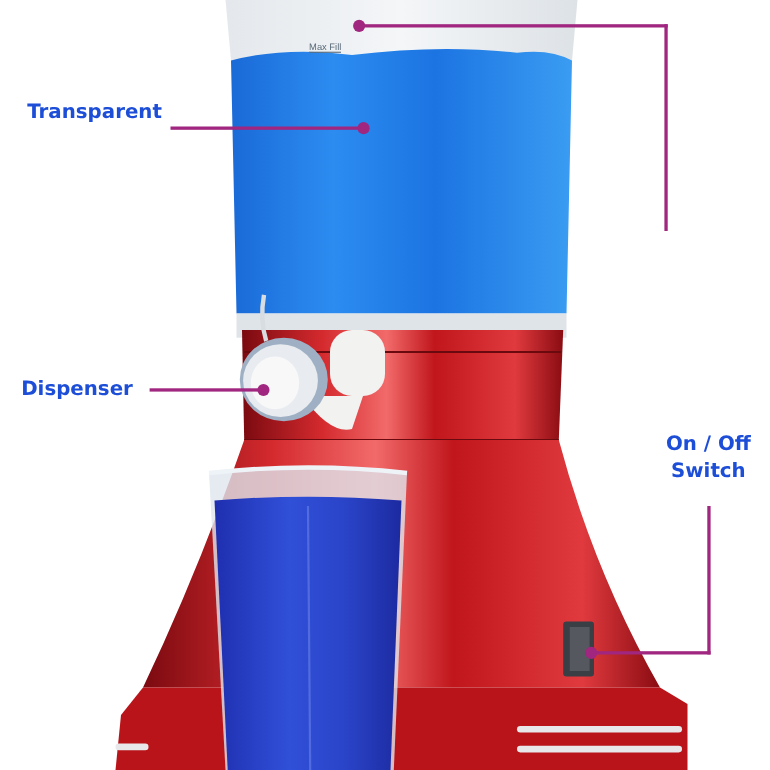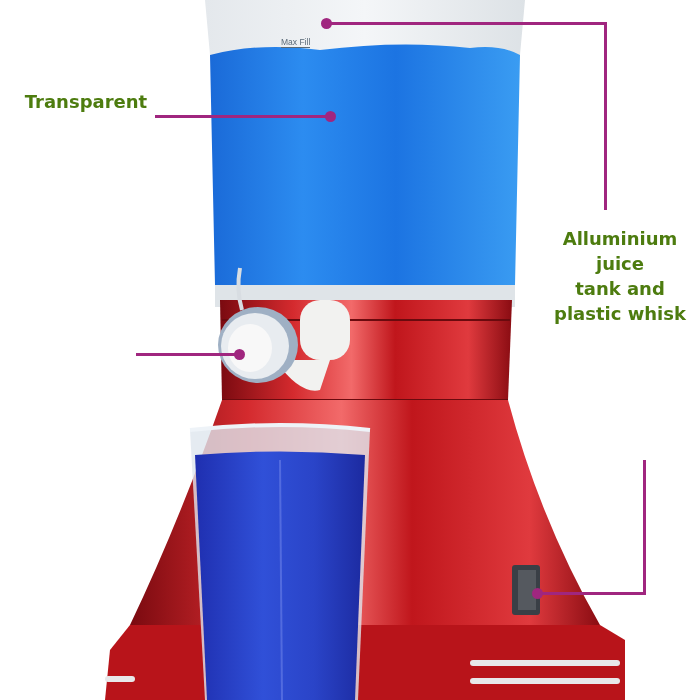--- a/index.html
+++ b/index.html
@@ -1,18 +1,18 @@
 <!DOCTYPE html>
 <html><head>
 <meta charset="utf-8">
 <style>
   html, body { margin: 0; padding: 0; }
   body { width: 700px; height: 700px; overflow: hidden; background: #ffffff; position: relative; font-family: "DejaVu Sans", sans-serif; }
   .stage { position: absolute; left: 0; top: 0; width: 700px; height: 700px; }
-  .label { position: absolute; color: #4d7c0f; font-weight: bold; font-size: 18px; line-height: 25px; text-align: center; }
+  .label { position: absolute; color: #1d4ed8; font-weight: bold; font-size: 18px; line-height: 25px; text-align: center; }
   .line { position: absolute; background: #a0267f; }
   .dot { position: absolute; width: 11px; height: 11px; border-radius: 50%; background: #a0267f; }
   .maxfill { position: absolute; left: 281px; top: 37px; font-size: 8.5px; color: #5a6a78; border-bottom: 1px solid #5a6a78; line-height: 10px; font-family: "Liberation Sans", sans-serif; }
 </style>
 </head>
 <body>
 
 <div class="stage">
   <svg width="700" height="700" viewBox="0 0 700 700">
     <defs>
@@ -82,30 +82,29 @@
   <div class="label" style="left:18px; top:89px; width:136px;">
     <div>Transparent</div>
   </div>
   <div class="line" style="left:155px; top:115px; width:175px; height:3px;"></div>
   <div class="dot" style="left:325px; top:111px;"></div>
 
   
   <div class="dot" style="left:321px; top:18px;"></div>
   <div class="line" style="left:326px; top:22px; width:281px; height:3px;"></div>
   <div class="line" style="left:604px; top:22px; width:3px; height:188px;"></div>
-  <div class="label" style="left:540px; top:226px; width:160px;">
-    <div>Alluminium</div>
-    <div>juice</div>
-    <div>tank and</div>
-    <div>plastic whisk</div>
-  </div>
 
   
   <div class="label" style="left:14px; top:341px; width:112px;">
+    <div>Dispenser</div>
   </div>
   <div class="line" style="left:136px; top:353px; width:104px; height:3px;"></div>
   <div class="dot" style="left:234px; top:349px;"></div>
 
   
+  <div class="label" style="left:594px; top:391px; width:100px;">
+    <div>On / Off</div>
+    <div>Switch</div>
+  </div>
   <div class="line" style="left:643px; top:460px; width:3px; height:135px;"></div>
   <div class="line" style="left:537px; top:592px; width:109px; height:3px;"></div>
   <div class="dot" style="left:532px; top:588px;"></div>
 </div>
 
 </body></html>

